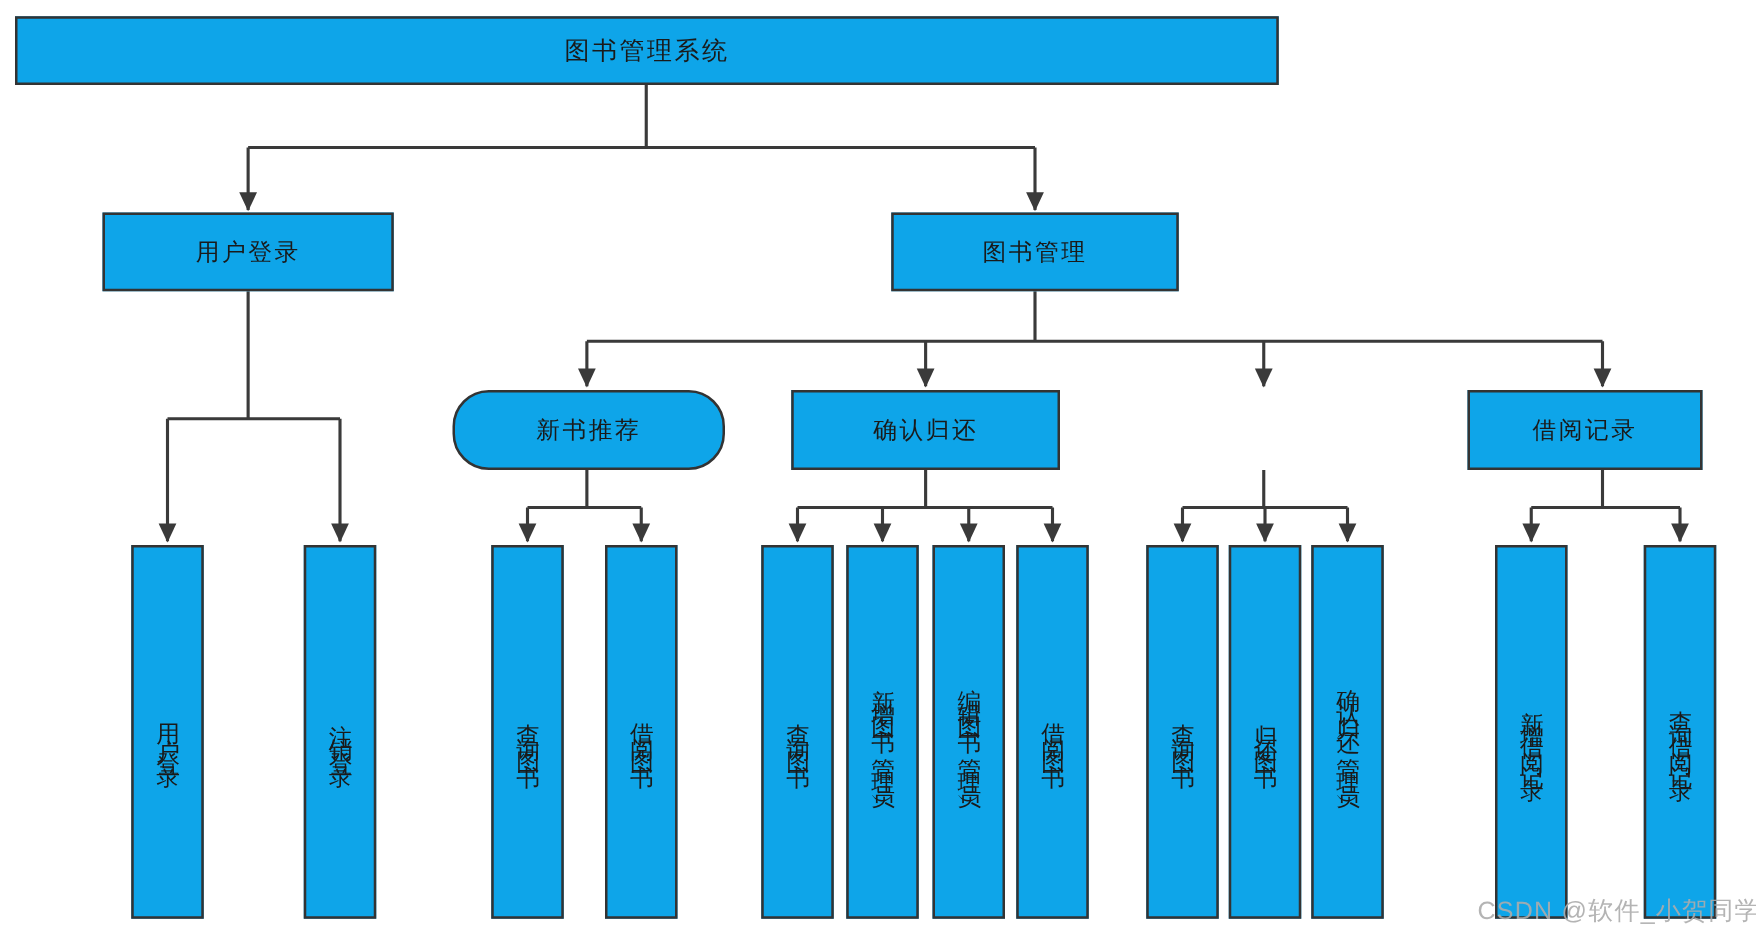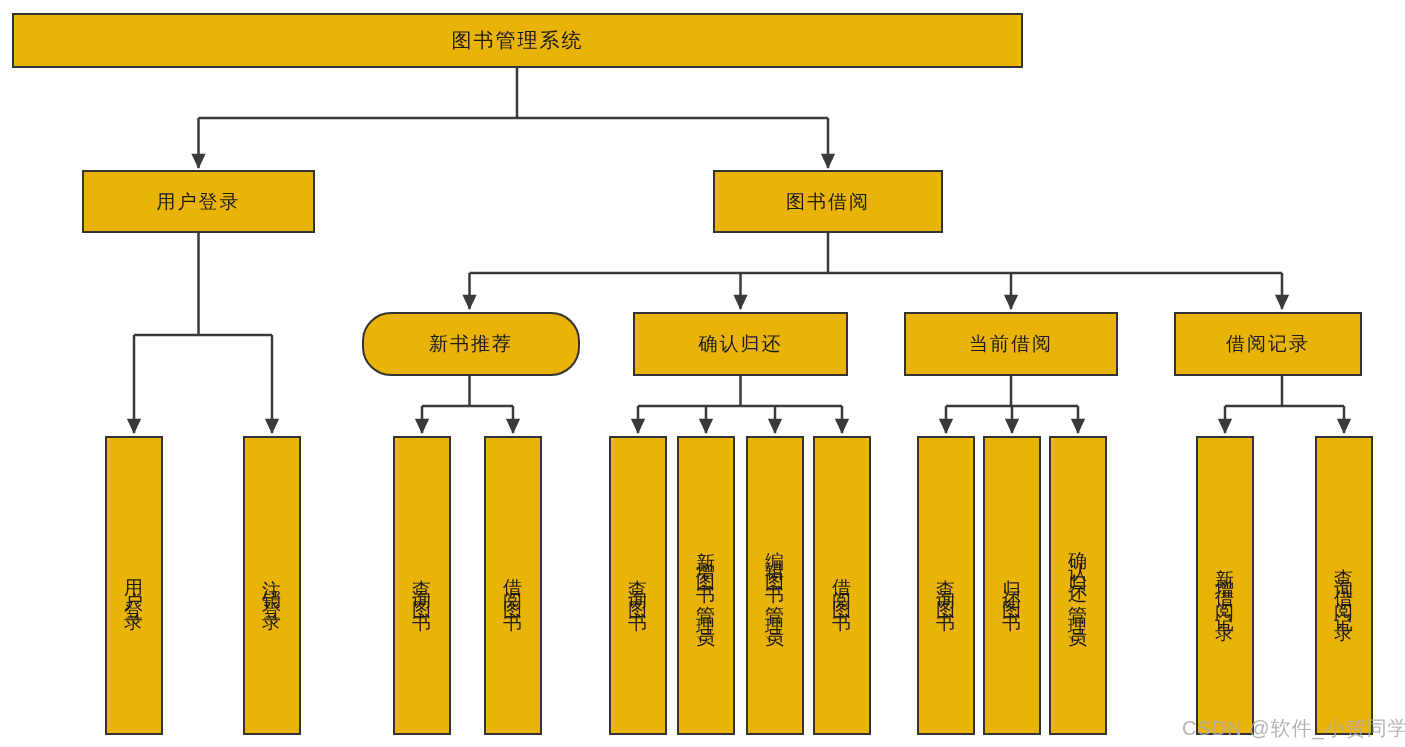--- a/index.html
+++ b/index.html
@@ -22,21 +22,21 @@
     z-index: 1;
   }
   .cline {
     stroke: #3a3a3a;
     stroke-width: 2.5;
     fill: none;
   }
   .node {
     position: absolute;
     box-sizing: border-box;
-    background: #eab308;
+    background: #0ea5e9;
     border: 2.5px solid #333333;
     display: flex;
     align-items: center;
     justify-content: center;
     z-index: 2;
     color: #1a1a1a;
   }
   .hbox {
     font-size: 19px;
     letter-spacing: 2px;
@@ -107,31 +107,28 @@
   </svg>
 
   <div class="node hbox root" style="left:12px; top:13px; width:1011px; height:55px;">
     <span>图书管理系统</span>
   </div>
 
   <div class="node hbox" style="left:82px; top:170px; width:233px; height:63px;">
     <span>用户登录</span>
   </div>
   <div class="node hbox" style="left:713px; top:170px; width:230px; height:63px;">
-    <span>图书借阅</span>
+    <span>图书管理</span>
   </div>
 
   <div class="node hbox" style="left:362px; top:312px; width:218px; height:64px;border-radius:29px;">
     <span>新书推荐</span>
   </div>
   <div class="node hbox" style="left:633px; top:312px; width:215px; height:64px;">
     <span>确认归还</span>
-  </div>
-  <div class="node hbox" style="left:904px; top:312px; width:214px; height:64px;">
-    <span>当前借阅</span>
   </div>
   <div class="node hbox" style="left:1174px; top:312px; width:188px; height:64px;">
     <span>借阅记录</span>
   </div>
 
   <div class="node vbox" style="left:105px; top:436px; width:58px; height:299px;">
     <span class="vtext">用户登录</span>
   </div>
   <div class="node vbox" style="left:243px; top:436px; width:58px; height:299px;">
     <span class="vtext">注销登录</span>

